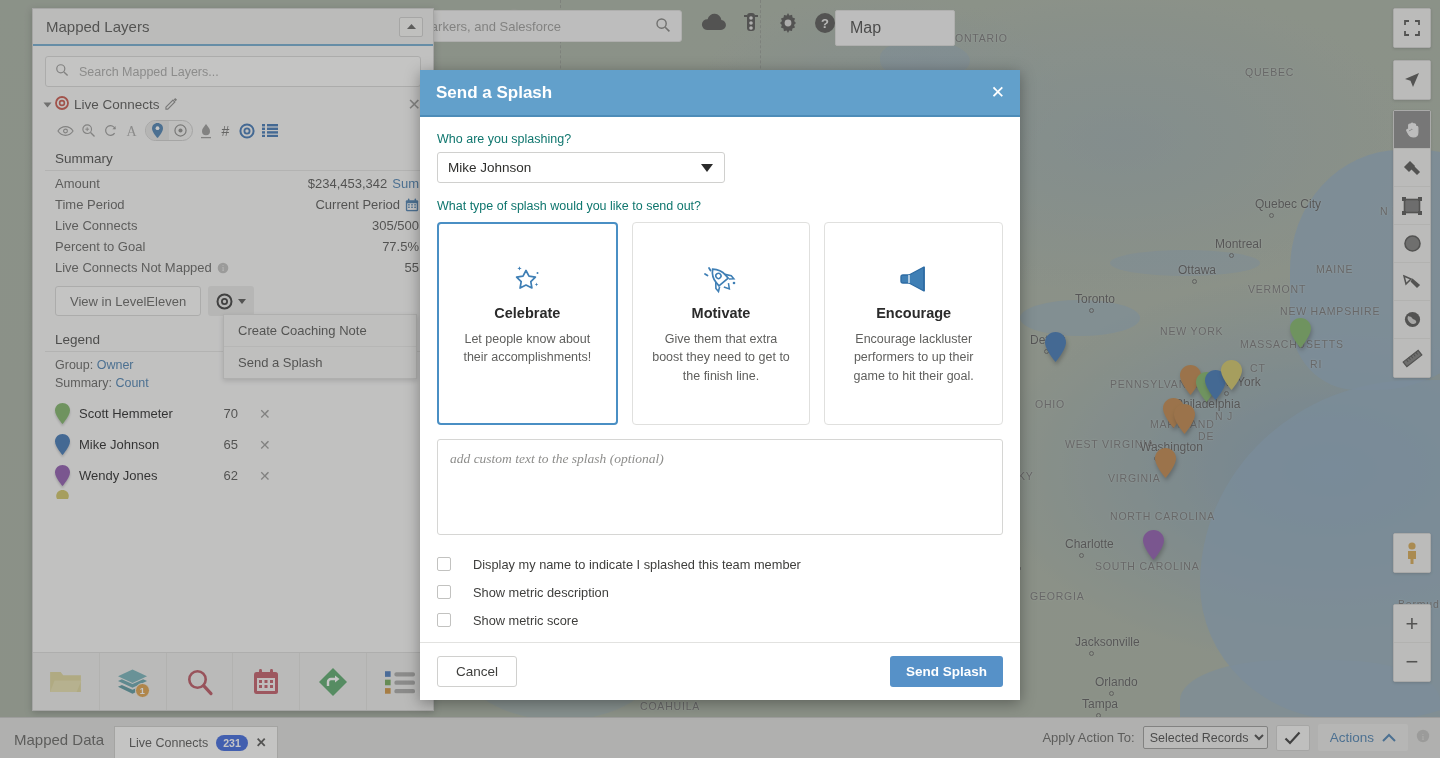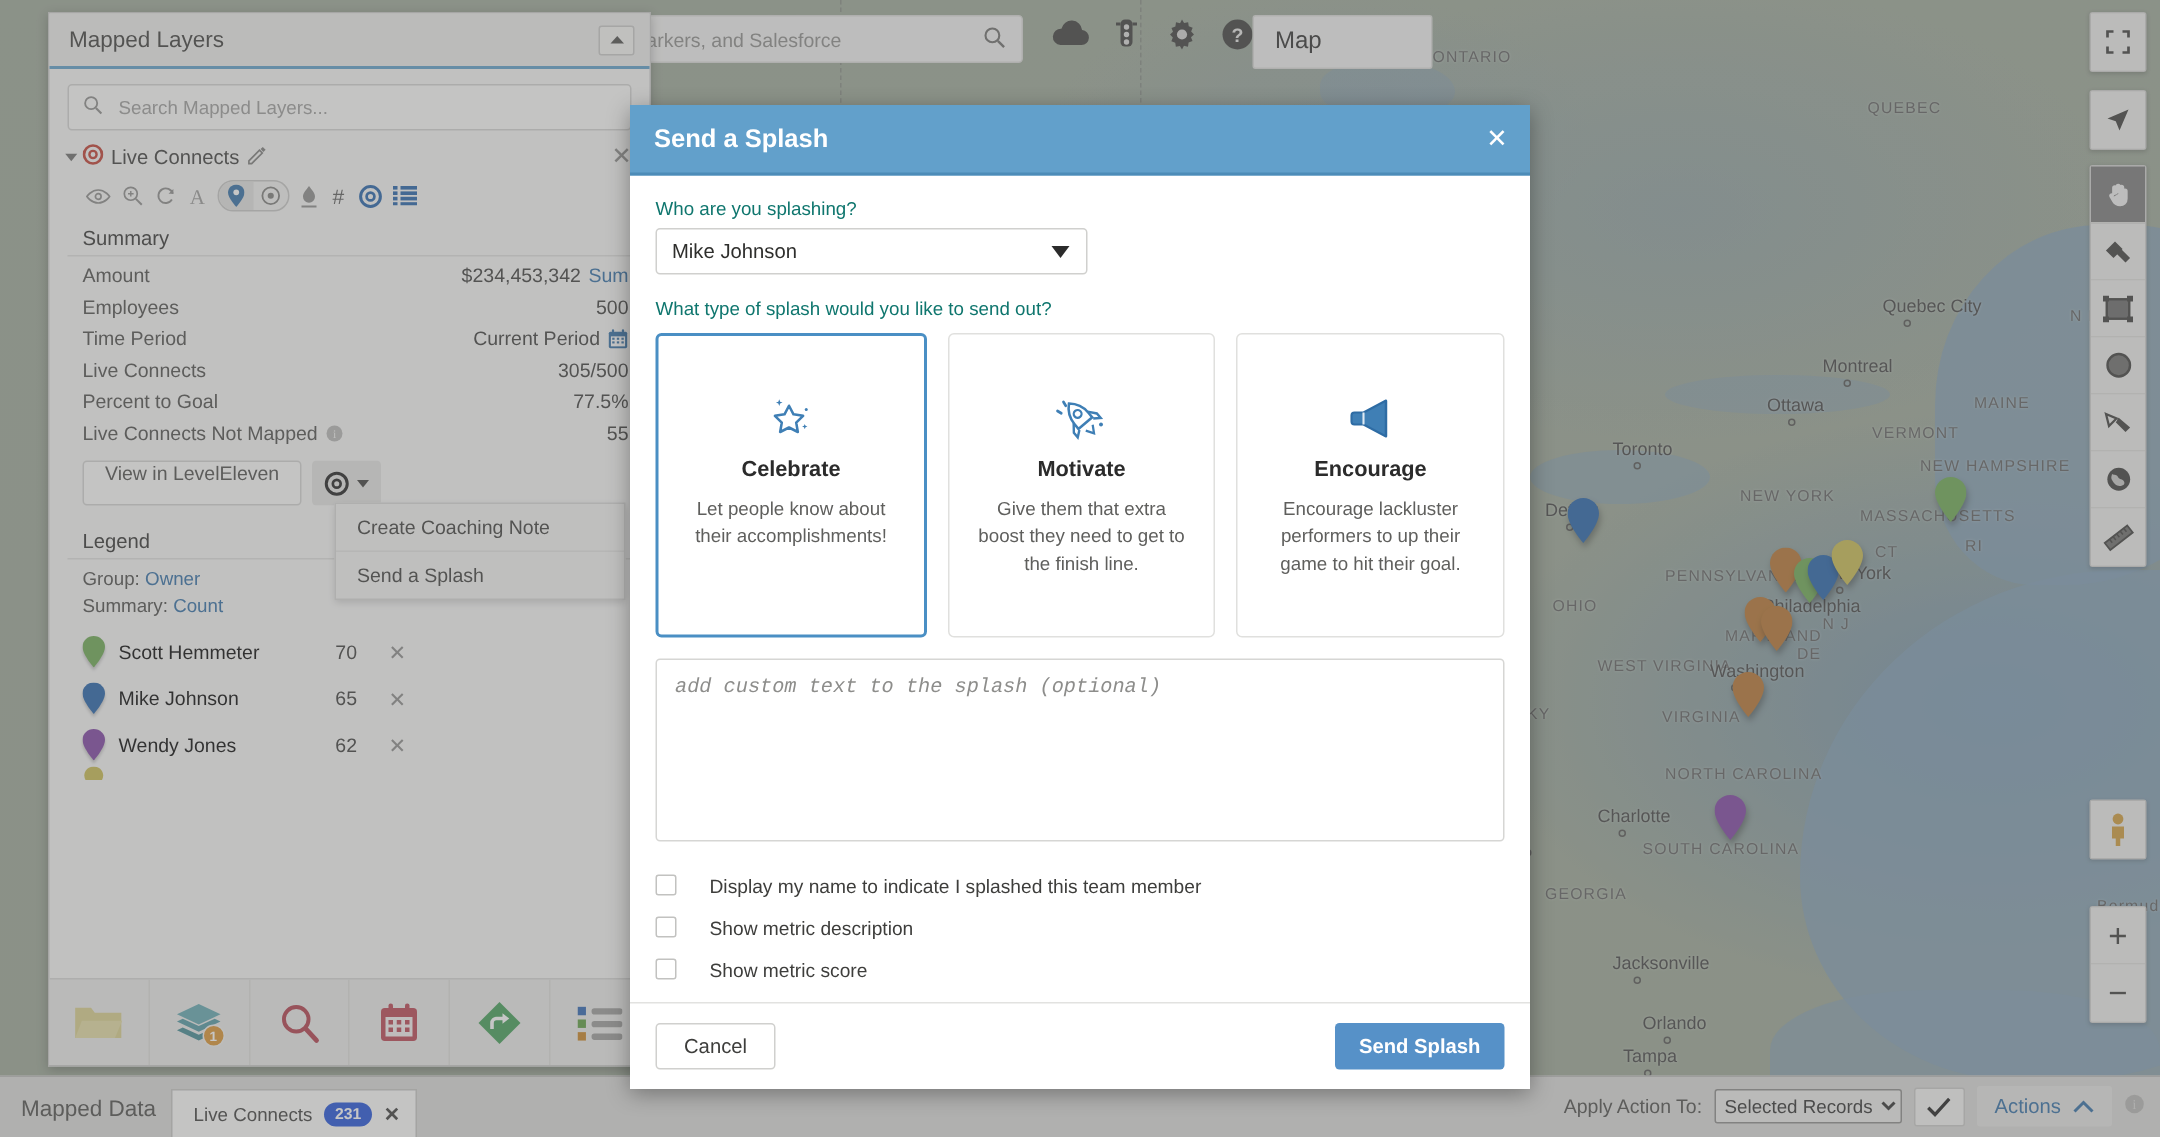--- a/index.html
+++ b/index.html
@@ -149,21 +149,21 @@
 
   .sec-title { font-size: 13.5px; color: #2f2f2d; padding: 2px 0 4px 10px; border-bottom: 1px solid #dededc; margin-bottom: 2px; }
   .kv { display: flex; align-items: center; padding: 3px 2px 3px 10px; font-size: 13px; }
   .kv .k { color: #4a4a48; }
   .kv .v { margin-left: auto; color: #3a3a38; display: flex; align-items: center; gap: 5px; }
   .kv .v .lnk { color: #2e6ca4; }
 
   .btn-row { display: flex; align-items: center; gap: 7px; padding: 8px 0 2px 10px; position: relative; }
   .level-btn {
     height: 30px; padding: 0 14px; border: 1px solid #d3d3d1; background: #fbfbfa;
-    border-radius: 3px; font-size: 13px; color: #4a4a48; display: flex; cursor: pointer;
+    border-radius: 3px; font-size: 13px; color: #4a4a48; display: flex; align-items: center; cursor: pointer;
   }
   .split-btn {
     height: 30px; padding: 0 7px; border: 1px solid transparent; background: #e4e4e2;
     border-radius: 3px; display: flex; align-items: center; gap: 5px; cursor: pointer;
   }
   .dropdown-menu {
     position: absolute; left: 178px; top: 36px; width: 194px;
     background: #f3f3f1; border: 1px solid #d8d8d6;
     box-shadow: 0 2px 5px rgba(0,0,0,.18); z-index: 6;
   }
@@ -263,22 +263,22 @@
     flex: 1; height: 203px; border: 1px solid #e0e0de; border-radius: 4px;
     background: #fff; cursor: pointer;
     display: flex; flex-direction: column; align-items: center;
     padding: 36px 17px 0 17px; text-align: center;
   }
   .card.selected { border: 2px solid #4a8fc4; padding-top: 35px; }
   .card-ico { height: 40px; display: flex; align-items: center; justify-content: center; }
   .card-title { font-size: 14.5px; font-weight: bold; color: #2b2b2b; margin-top: 6px; }
   .card-desc { font-size: 12.5px; color: #5f5f5d; line-height: 1.46; margin-top: 9px; }
   .custom-text {
-    width: 100%; height: 122px; border: 1px solid #d6d6d4; border-radius: 3px;
-    padding: 11px 12px; font-family: Liberation Mono, monospace; font-size: 13.5px; color: #3e3e3c;
+    width: 100%; height: 96px; border: 1px solid #d6d6d4; border-radius: 3px;
+    padding: 11px 12px; font-family: Liberation Serif, serif; font-size: 13.5px; color: #3e3e3c;
     resize: none; outline: none;
   }
   .custom-text::placeholder { color: #8d8d8b; font-style: italic; }
   .cbs { margin-top: 12px; }
   .cb-row { display: flex; align-items: center; gap: 22px; height: 28px; cursor: pointer; }
   .cb-box { width: 14px; height: 14px; border: 1px solid #c2c2c0; background: #fff; border-radius: 2px; }
   .cb-lbl { font-size: 12.8px; color: #3e3e3c; }
   .modal-foot {
     height: 58px; border-top: 1px solid #e2e2e0; background: #fff;
     display: flex; align-items: center; justify-content: space-between;
@@ -661,26 +661,20 @@
 
       <div class="sec-title">Summary</div>
       <div id="summary-rows">
           <div class="kv">
             <span class="k">Amount</span>
             <span class="v">
               <span>$234,453,342</span>
               <span class="lnk">Sum</span>
             </span>
           </div>
-          <div class="kv">
-            <span class="k">Employees</span>
-            <span class="v">
-              <span>500</span>
-            </span>
-          </div>
         </div>
 
       <div id="scorecard-rows">
           <div class="kv">
             <span class="k">Time Period</span>
             <span class="v">
               <span>Current Period</span>
               <span style="display:inline-flex;">
                 <svg width="14" height="14" viewBox="0 0 16 16">
                   <rect x="1" y="2.5" width="14" height="12.5" rx="1.2" fill="#2e6ca4"></rect>

